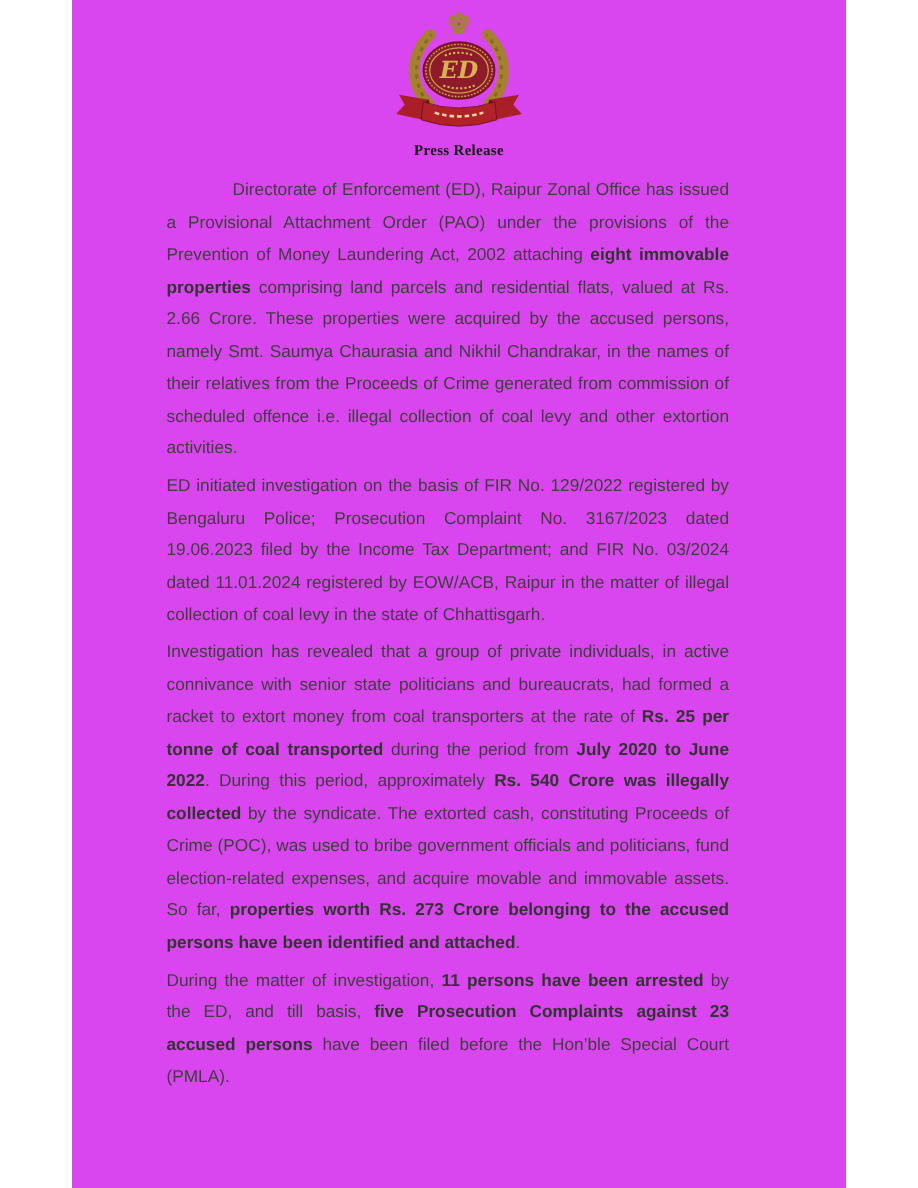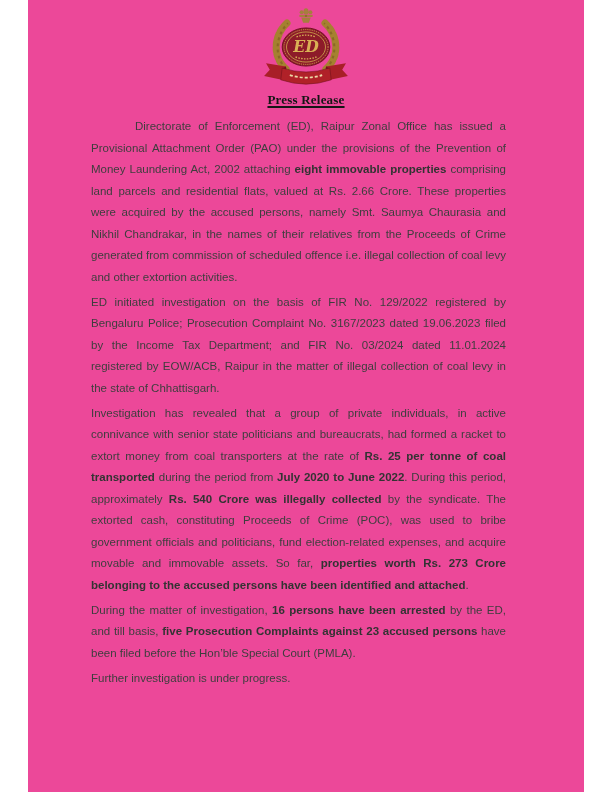--- a/index.html
+++ b/index.html
@@ -2,46 +2,45 @@
 <html><head>
 <meta charset="utf-8">
 <style>
   html, body {
     margin: 0;
     padding: 0;
     background: #ffffff;
   }
   .page {
     position: relative;
-    width: 556px;
+    width: 516px;
     height: 792px;
     margin: 0 auto;
-    background: #ec4899;
+    background: #d946ef;
     font-family: "Liberation Sans", sans-serif;
     overflow: hidden;
   }
   .emblem-wrap {
     padding-top: 7px;
     display: flex;
     justify-content: center;
   }
   .header-block {
     text-align: center;
     margin-top: 3px;
     font-family: "Liberation Serif", serif;
     font-weight: bold;
     color: #161616;
   }
   .header-line {
     line-height: 17px;
   }
   .underlined {
     display: inline-block;
-    font-size: 13px;
-    text-decoration: underline;
+    font-size: 10px;
     text-decoration-thickness: 1.5px;
     text-underline-offset: 2px;
     letter-spacing: 0.2px;
   }
   .doc-body {
     margin: 8px 78px 0 63px;
     font-size: 11.5px;
     line-height: 21.5px;
     color: #3e3e3e;
     text-align: justify;
@@ -104,17 +103,16 @@
   <div class="header-block">
     <div class="header-line">
       <span class="underlined">Press Release</span>
     </div>
   </div>
 
   <div class="doc-body">
       <p class="indent"><span>Directorate of Enforcement (ED), Raipur Zonal Office has issued a Provisional Attachment Order (PAO) under the provisions of the Prevention of Money Laundering Act, 2002 attaching </span><b>eight immovable properties</b><span> comprising land parcels and residential flats, valued at Rs. 2.66 Crore. These properties were acquired by the accused persons, namely Smt. Saumya Chaurasia and Nikhil Chandrakar, in the names of their relatives from the Proceeds of Crime generated from commission of scheduled offence i.e. illegal collection of coal levy and other extortion activities.</span></p>
       <p><span>ED initiated investigation on the basis of FIR No. 129/2022 registered by Bengaluru Police; Prosecution Complaint No. 3167/2023 dated 19.06.2023 filed by the Income Tax Department; and FIR No. 03/2024 dated 11.01.2024 registered by EOW/ACB, Raipur in the matter of illegal collection of coal levy in the state of Chhattisgarh.</span></p>
       <p><span>Investigation has revealed that a group of private individuals, in active connivance with senior state politicians and bureaucrats, had formed a racket to extort money from coal transporters at the rate of </span><b>Rs. 25 per tonne of coal transported</b><span> during the period from </span><b>July 2020 to June 2022</b><span>. During this period, approximately </span><b>Rs. 540 Crore was illegally collected</b><span> by the syndicate. The extorted cash, constituting Proceeds of Crime (POC), was used to bribe government officials and politicians, fund election-related expenses, and acquire movable and immovable assets. So far, </span><b>properties worth Rs. 273 Crore belonging to the accused persons have been identified and attached</b><span>.</span></p>
-      <p><span>During the matter of investigation, </span><b>16 persons have been arrested</b><span> by the ED, and till basis, </span><b>five Prosecution Complaints against 23 accused persons</b><span> have been filed before the Hon’ble Special Court (PMLA).</span></p>
-      <p><span>Further investigation is under progress.</span></p>
+      <p><span>During the matter of investigation, </span><b>11 persons have been arrested</b><span> by the ED, and till basis, </span><b>five Prosecution Complaints against 23 accused persons</b><span> have been filed before the Hon’ble Special Court (PMLA).</span></p>
     </div>
 
 </div>
 
 </body></html>

